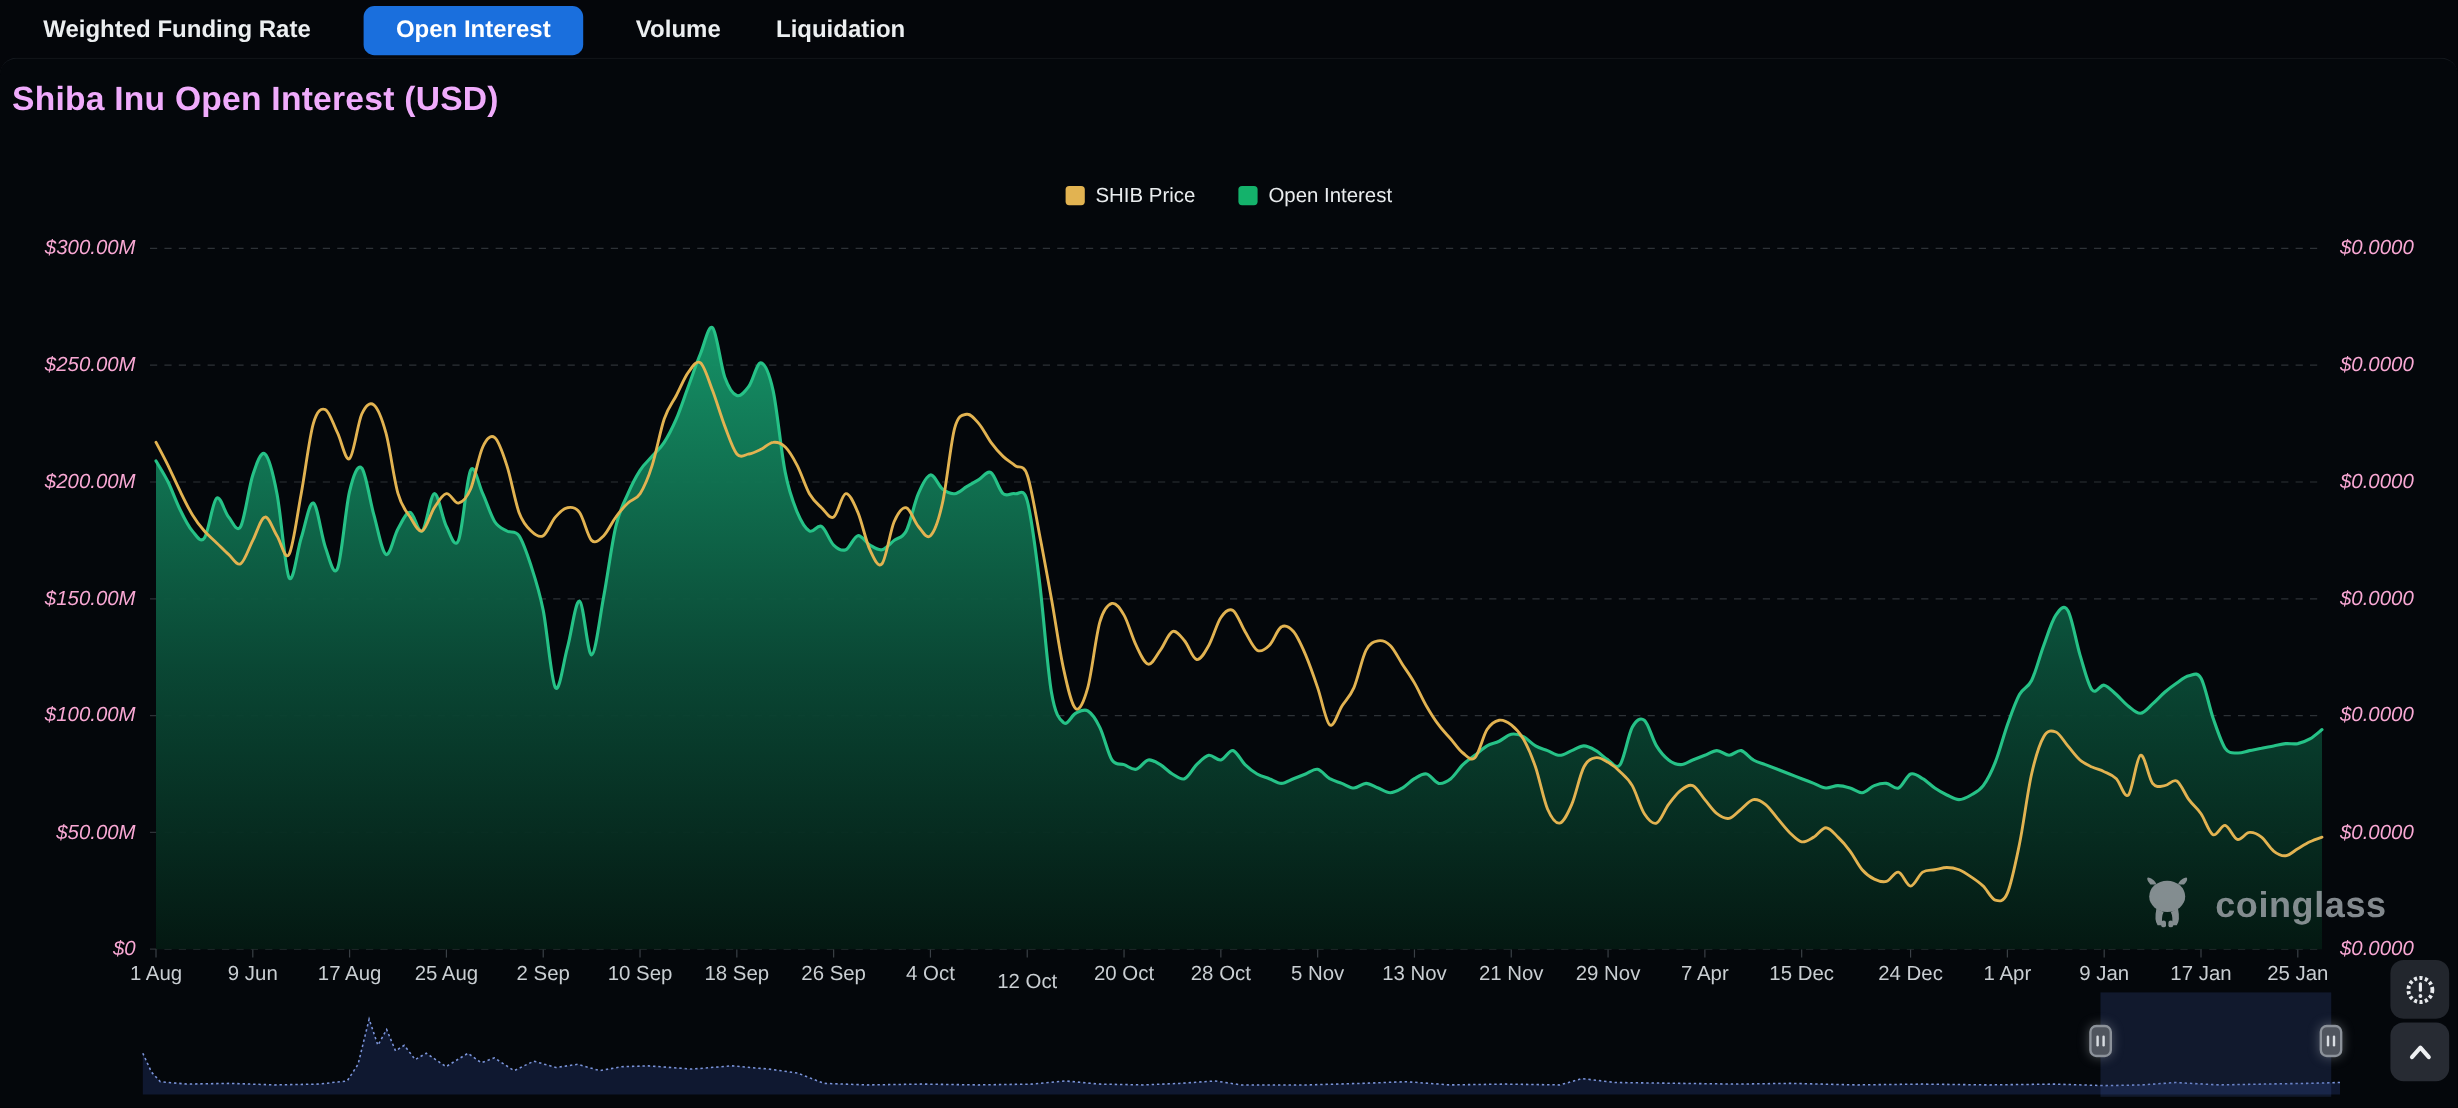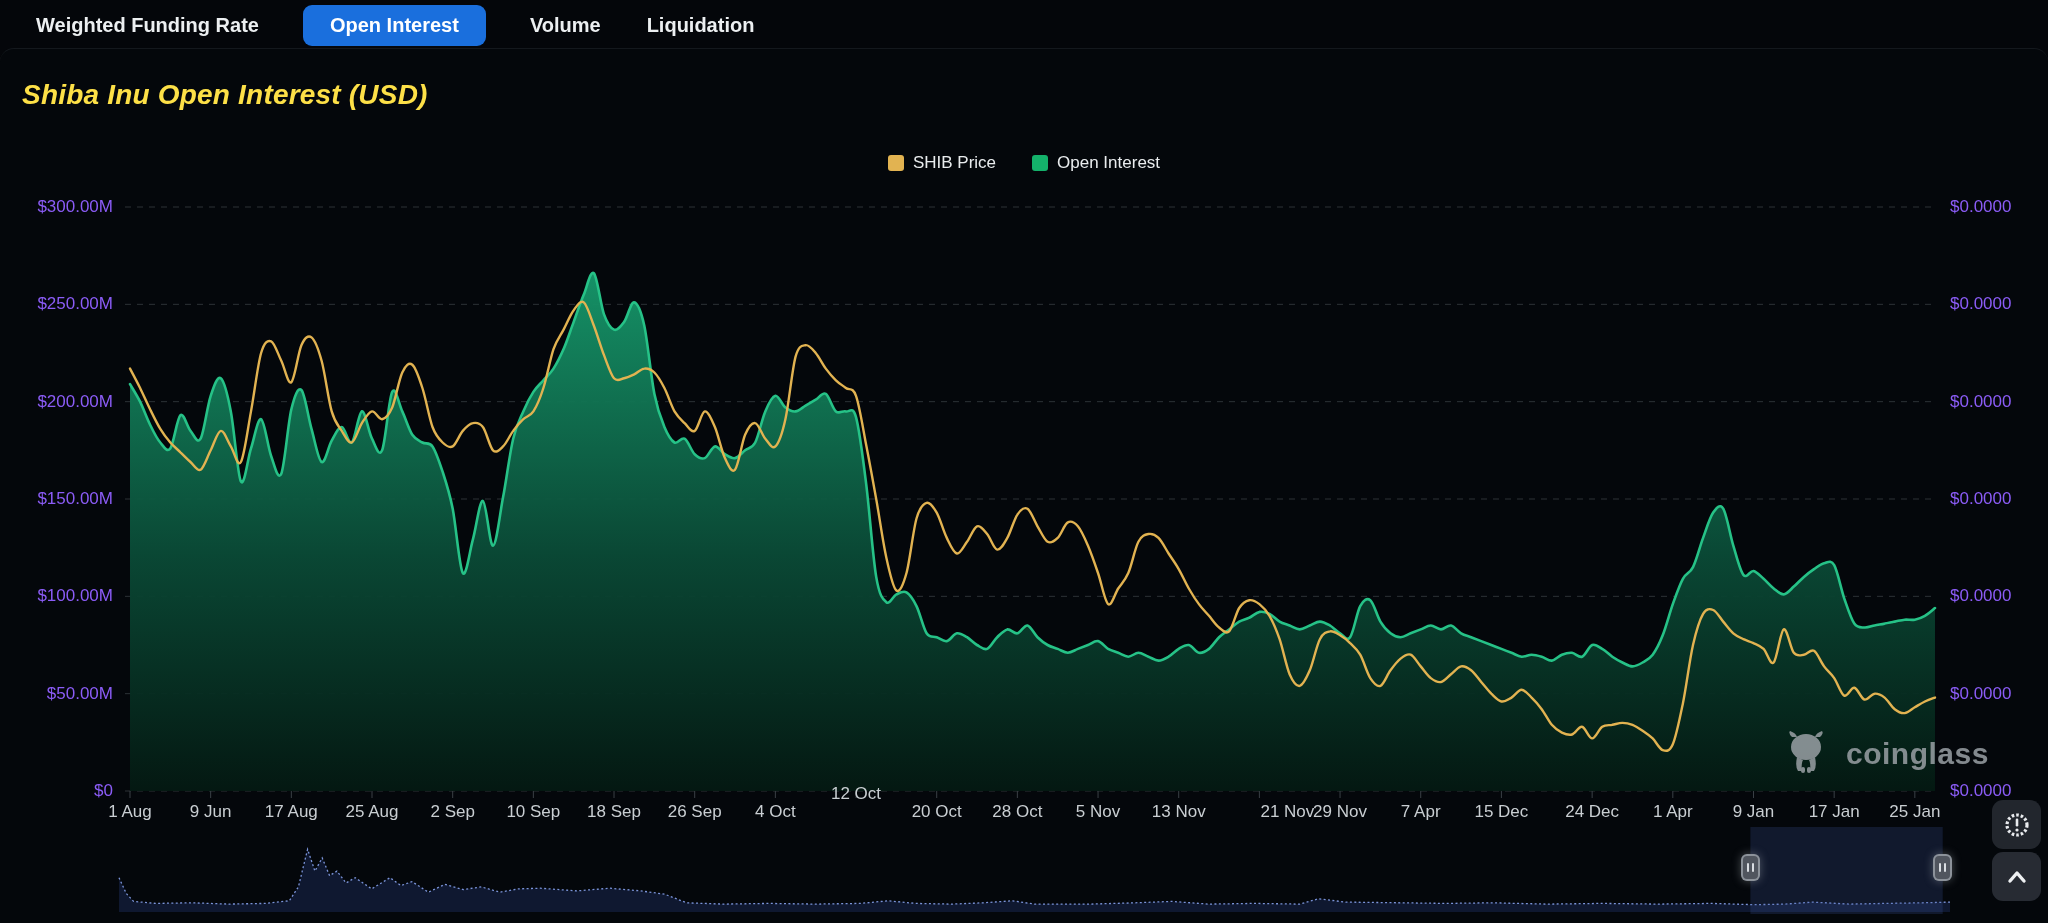--- a/index.html
+++ b/index.html
@@ -4,29 +4,29 @@
 <style>
   html,body{margin:0;padding:0;background:#04060a;}
   body{width:2048px;height:923px;overflow:hidden;font-family:"Liberation Sans", sans-serif;-webkit-font-smoothing:antialiased;}
   .app{position:relative;width:2048px;height:790px;background:#04060a;}
   
   .tabbar{position:absolute;left:34px;top:3px;height:44px;display:flex;align-items:center;gap:42px;}
   .tab{color:#eceff1;font-size:20px;font-weight:700;line-height:44px;padding:0 2px;cursor:pointer;white-space:nowrap;background:transparent;border:none;font-family:"Liberation Sans",sans-serif;}
   .tab.active{background:#1a6fdd;color:#ffffff;border-radius:9px;height:41px;line-height:41px;padding:0 27px;}
   
   .card{position:absolute;left:0;top:48px;width:2048px;height:875px;background:#04070b;border-top:1px solid #14181d;border-radius:14px 14px 0 0;}
-  .page-title{position:absolute;left:6px;top:14px;margin:16px;font-size:28px;font-weight:700;color:#fde047;letter-spacing:.2px;font-style:italic;}
+  .page-title{position:absolute;left:6px;top:14px;margin:4px;font-size:28px;font-weight:700;color:#f0abfc;letter-spacing:.2px;}
   .legend{position:absolute;left:0;top:104px;width:2048px;display:flex;justify-content:center;gap:36px;}
   .legend-item{display:flex;align-items:center;gap:9px;}
   .legend-swatch{width:16px;height:16px;border-radius:3px;display:inline-block;}
   .legend-label{color:#e9ecee;font-size:17px;font-weight:400;}
   
   #chart-svg{position:absolute;left:0;top:-48px;width:2048px;height:923px;}
   
-  .ylab{position:absolute;color:#8b5cf6;font-size:17px;white-space:nowrap;}
+  .ylab{position:absolute;color:#f9a8d4;font-size:17px;white-space:nowrap;font-style:italic;}
   .ylab.left{text-align:right;width:90px;}
   .xlab{position:absolute;color:#c9ced2;font-size:17px;white-space:nowrap;transform:translateX(-50%);}
   
   .watermark{position:absolute;left:1786px;top:682px;display:flex;align-items:center;gap:10px;opacity:.85;}
   .watermark-text{color:#9aa0a5;font-size:30px;font-weight:700;letter-spacing:.5px;margin-left:10px;}
   
   .nav-handle{position:absolute;width:19px;height:27px;background:#50555e;border:2px solid rgba(190,196,204,.55);border-radius:6px;box-shadow:0 0 10px rgba(200,205,212,.35);display:flex;align-items:center;justify-content:center;gap:3px;box-sizing:border-box;}
   .nav-handle i{display:block;width:2px;height:9px;background:#d9dde2;border-radius:1px;}
   
   .float-btn{position:absolute;width:49px;height:49px;border-radius:11px;background:#22262d;border:none;display:flex;align-items:center;justify-content:center;cursor:pointer;padding:0;}
@@ -125,26 +125,26 @@
     <div id="xlabels">
         <div class="xlab" style="left: 130px; top: 753px;">1 Aug</div>
         <div class="xlab" style="left: 210.67px; top: 753px;">9 Jun</div>
         <div class="xlab" style="left: 291.341px; top: 753px;">17 Aug</div>
         <div class="xlab" style="left: 372.011px; top: 753px;">25 Aug</div>
         <div class="xlab" style="left: 452.682px; top: 753px;">2 Sep</div>
         <div class="xlab" style="left: 533.352px; top: 753px;">10 Sep</div>
         <div class="xlab" style="left: 614.022px; top: 753px;">18 Sep</div>
         <div class="xlab" style="left: 694.693px; top: 753px;">26 Sep</div>
         <div class="xlab" style="left: 775.363px; top: 753px;">4 Oct</div>
-        <div class="xlab" style="left: 856.034px; top: 735px;">12 Oct</div>
+        <div class="xlab" style="left: 856.034px; top: 759px;">12 Oct</div>
         <div class="xlab" style="left: 936.704px; top: 753px;">20 Oct</div>
         <div class="xlab" style="left: 1017.37px; top: 753px;">28 Oct</div>
         <div class="xlab" style="left: 1098.04px; top: 753px;">5 Nov</div>
         <div class="xlab" style="left: 1178.72px; top: 753px;">13 Nov</div>
-        <div class="xlab" style="left: 1259.39px; top: 753px; margin-left: 28px;">21 Nov</div>
+        <div class="xlab" style="left: 1259.39px; top: 753px;">21 Nov</div>
         <div class="xlab" style="left: 1340.06px; top: 753px;">29 Nov</div>
         <div class="xlab" style="left: 1420.73px; top: 753px;">7 Apr</div>
         <div class="xlab" style="left: 1501.4px; top: 753px;">15 Dec</div>
         <div class="xlab" style="left: 1592.15px; top: 753px;">24 Dec</div>
         <div class="xlab" style="left: 1672.82px; top: 753px;">1 Apr</div>
         <div class="xlab" style="left: 1753.49px; top: 753px;">9 Jan</div>
         <div class="xlab" style="left: 1834.16px; top: 753px;">17 Jan</div>
         <div class="xlab" style="left: 1914.83px; top: 753px;">25 Jan</div>
       </div>
 

